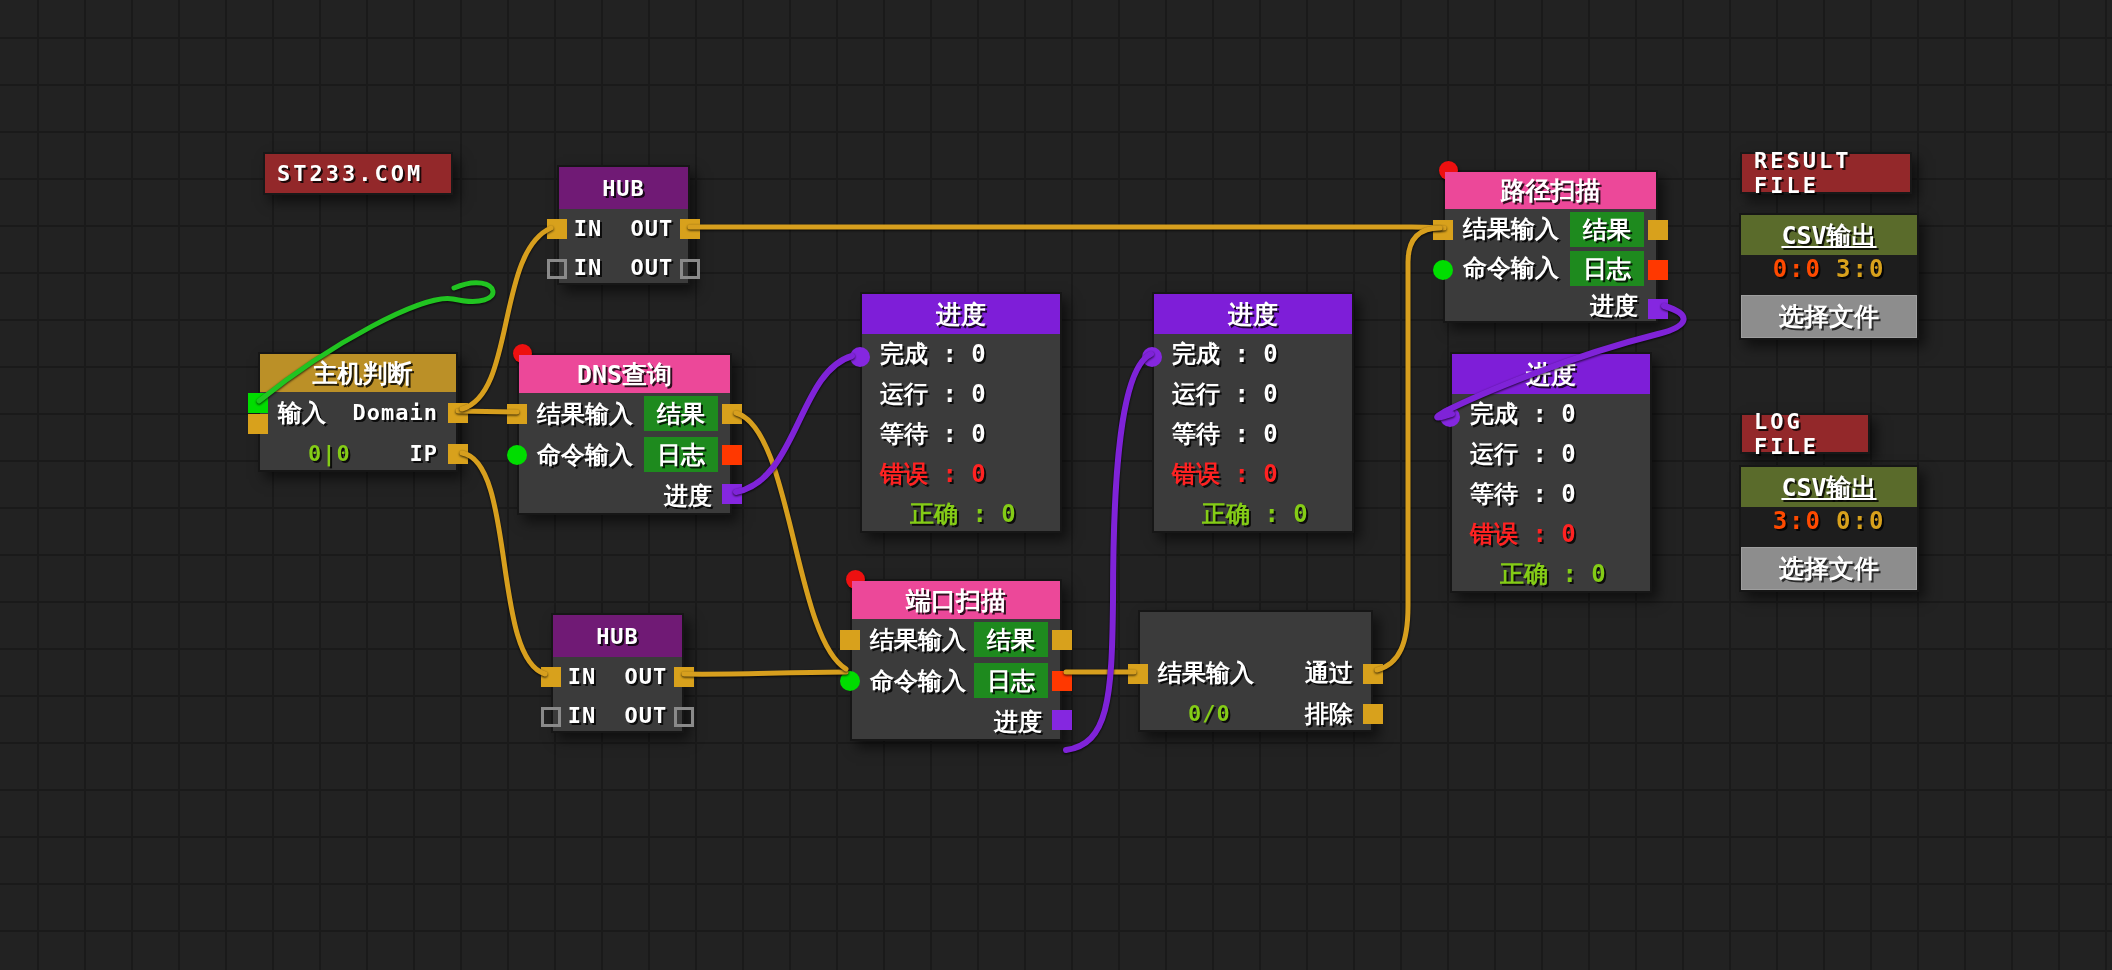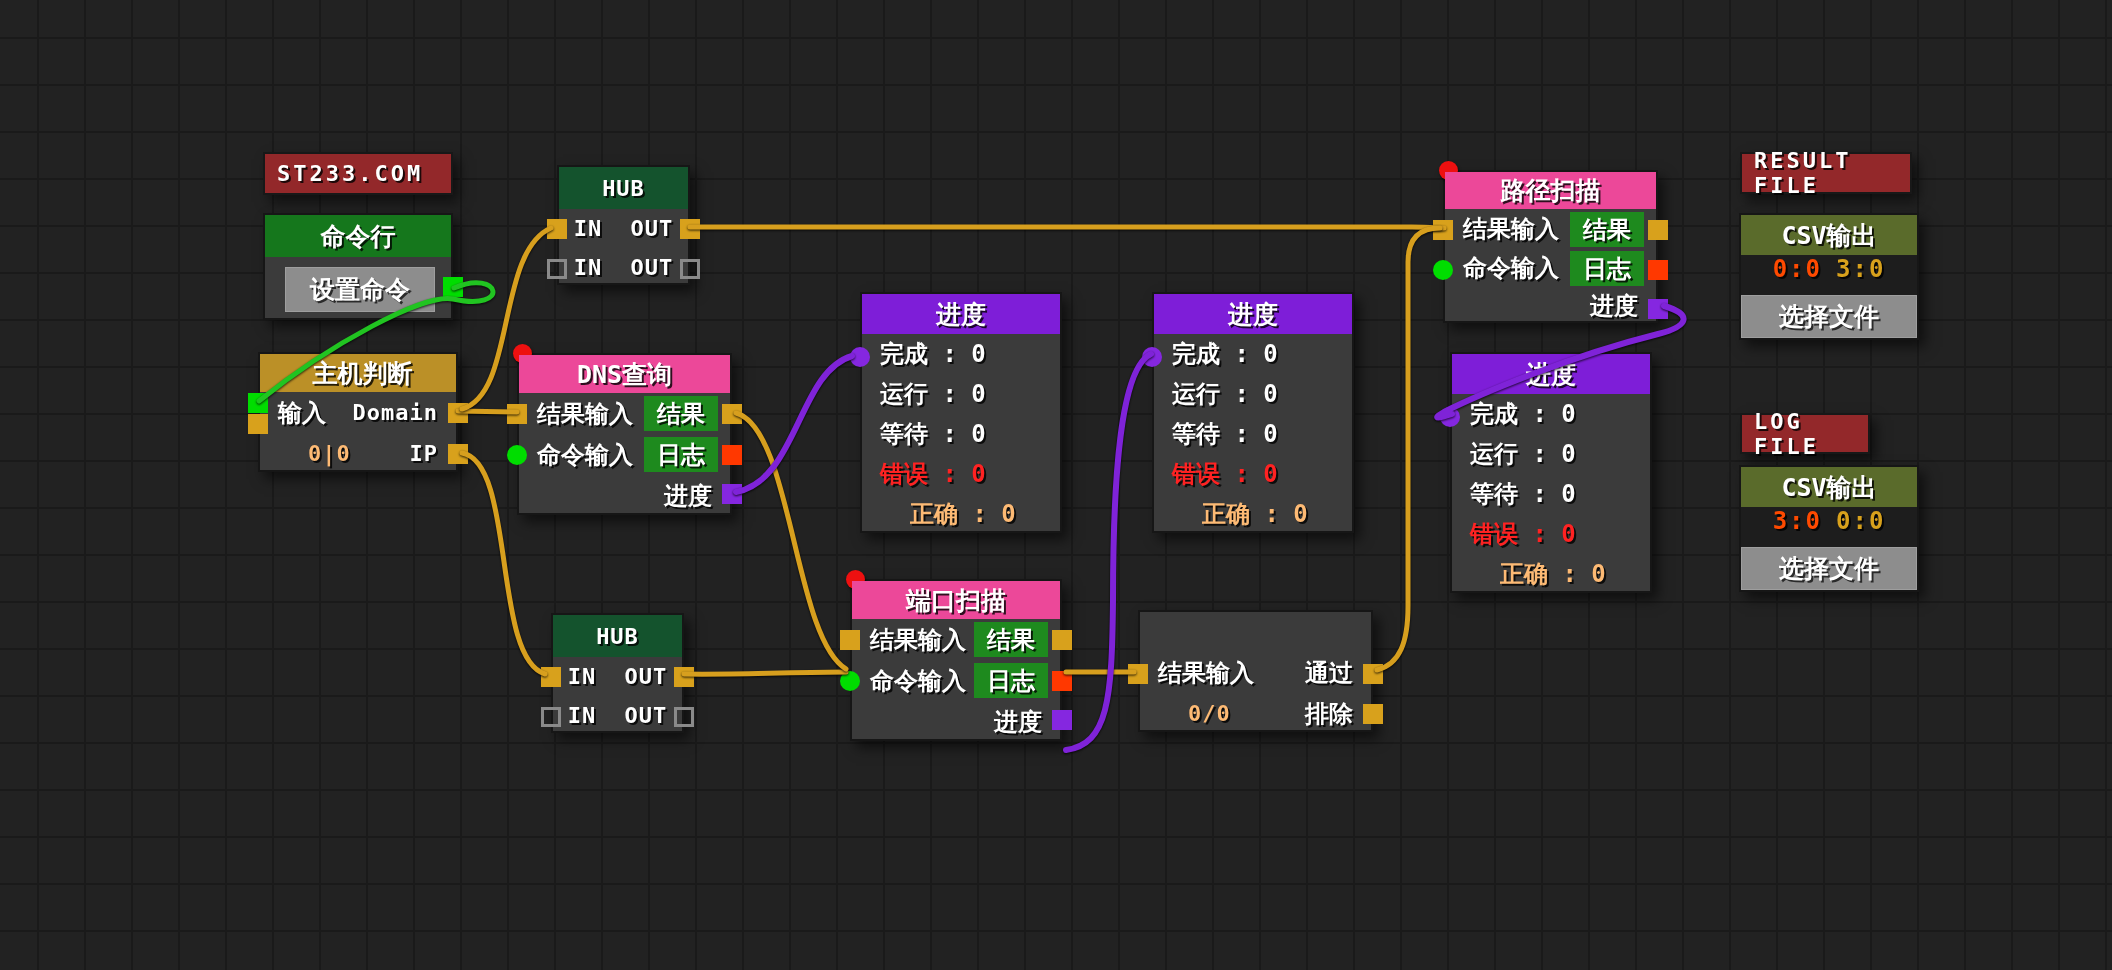--- a/index.html
+++ b/index.html
@@ -11,28 +11,28 @@
     background-size:47px 47px;background-position:-10px -10px;
     font-family:"DejaVu Sans Mono","DejaVu Sans",sans-serif;
     font-weight:bold;color:#fff;
   }
   .node{position:absolute;background:#3b3b3b;border:2px solid #161616;
         box-shadow:6px 7px 12px rgba(0,0,0,.55);box-sizing:border-box;}
   .hdr{position:absolute;left:0;right:0;top:0;display:flex;align-items:center;
        justify-content:center;color:#fff;font-size:25px;
        text-shadow:2px 2px 0 rgba(0,0,0,.8);}
   .hdr-blue{background:#ec4899;} .hdr-gold{background:#bb9027;padding-left:9px;}
-  .hdr-orange{background:#14532d;} .hdr-green{background:#15771c;}
-  .hdr-purple{background:#7e1ed8;} .hdr-olive{background:#5a6b2b;}
+  .hdr-orange{background:#701a75;} .hdr-green{background:#15771c;}
+  .hdr-purple{background:#7e1ed8;} .hdr-olive{background:#5a6b2b;text-decoration:underline;}
   .row{position:absolute;left:0;right:0;display:flex;align-items:center;
        font-size:24px;text-shadow:2px 2px 0 rgba(0,0,0,.8);}
   .lbl-l{margin-left:18px;} 
   .lbl-r{position:absolute;right:18px;}
   .mono{font-size:22px;letter-spacing:1px;}
-  .green-txt{color:#fdba74;margin-left:48px;} .red-txt{color:#ff2222;}
+  .green-txt{color:#84cc16;margin-left:48px;} .red-txt{color:#ff2222;}
   .val-red{color:#ff4a00;} .val-gold{color:#d8a11c;}
   .chip{position:absolute;right:12px;top:3px;width:74px;height:35px;
         background:#1e8a1e;display:flex;align-items:center;justify-content:center;
         font-size:24px;color:#fff;text-shadow:2px 2px 0 rgba(0,0,0,.8);}
   .sock{position:absolute;width:20px;height:20px;box-sizing:border-box;}
   .sock-l{left:-12px;} .sock-r{right:-12px;}
   .s-gold{background:#d8a11c;} .s-red{background:#ff3800;}
   .s-purple{background:#8527e0;} .s-green{background:#00dd00;}
   .s-circle{border-radius:50%;}
   .s-outline{background:transparent;border:3px solid #8a8a8a;}
@@ -57,25 +57,20 @@
 </style>
 </head>
 <body>
 
 <div id="canvas">
 
   <div class="comment" style="left:263px;top:152px;width:190px;height:43px;">ST233.COM</div>
   <div class="comment" style="left:1740px;top:152px;width:172px;height:42px;">RESULT FILE</div>
   <div class="comment" style="left:1740px;top:413px;width:130px;height:41px;">LOG FILE</div>
 
-  <div class="node" style="left:263px;top:213px;width:190px;height:107px;">
-    <div class="hdr hdr-green" style="height:42px;">命令行</div>
-    <div class="btn-gray" style="left:20px;top:52px;width:150px;height:45px;">设置命令</div>
-    <span class="sock sock-r s-green" style="top:62px;"></span>
-  </div>
 
   <div class="node" style="left:258px;top:352px;width:200px;height:120px;">
     <div class="hdr hdr-gold" style="height:38px;">主机判断</div>
     <div class="row" style="top:38px;height:41px;">
       <span class="lbl-l">输入</span>
       <span class="lbl-r mono">Domain</span>
     </div>
     <div class="row" style="top:79px;height:41px;">
       <span class="lbl-l mono green-txt">0|0</span>
       <span class="lbl-r mono">IP</span>

